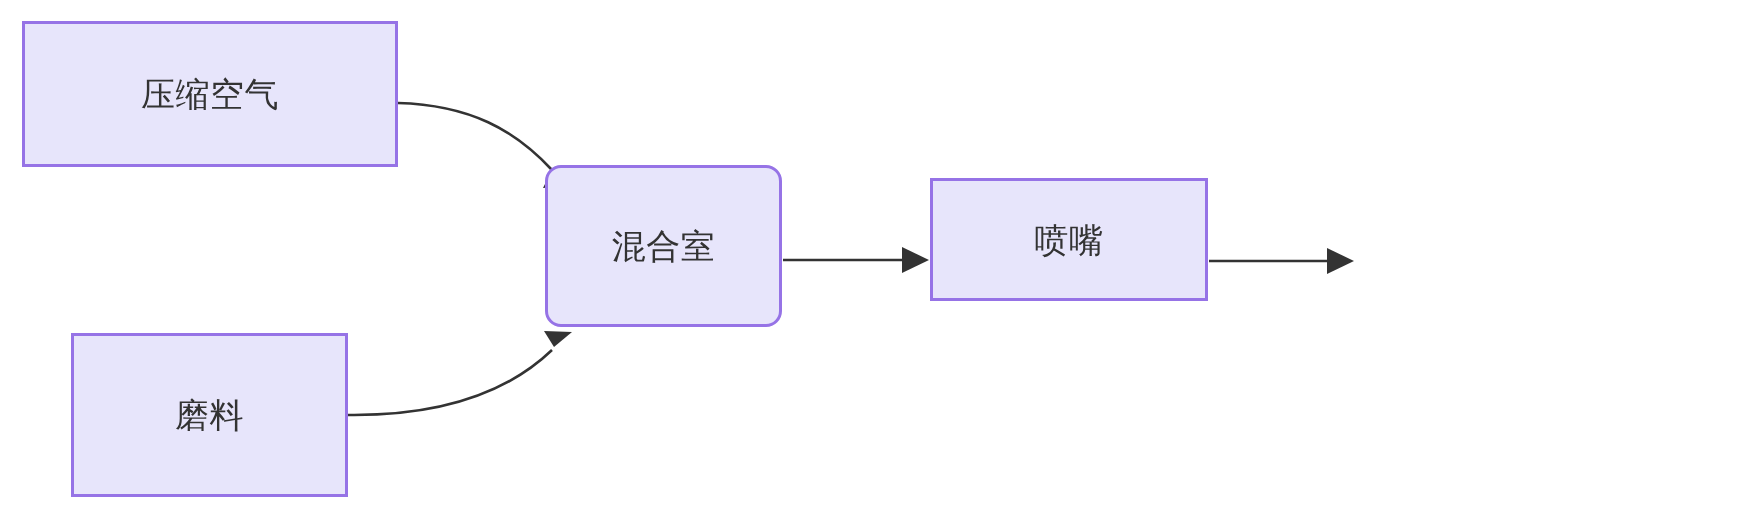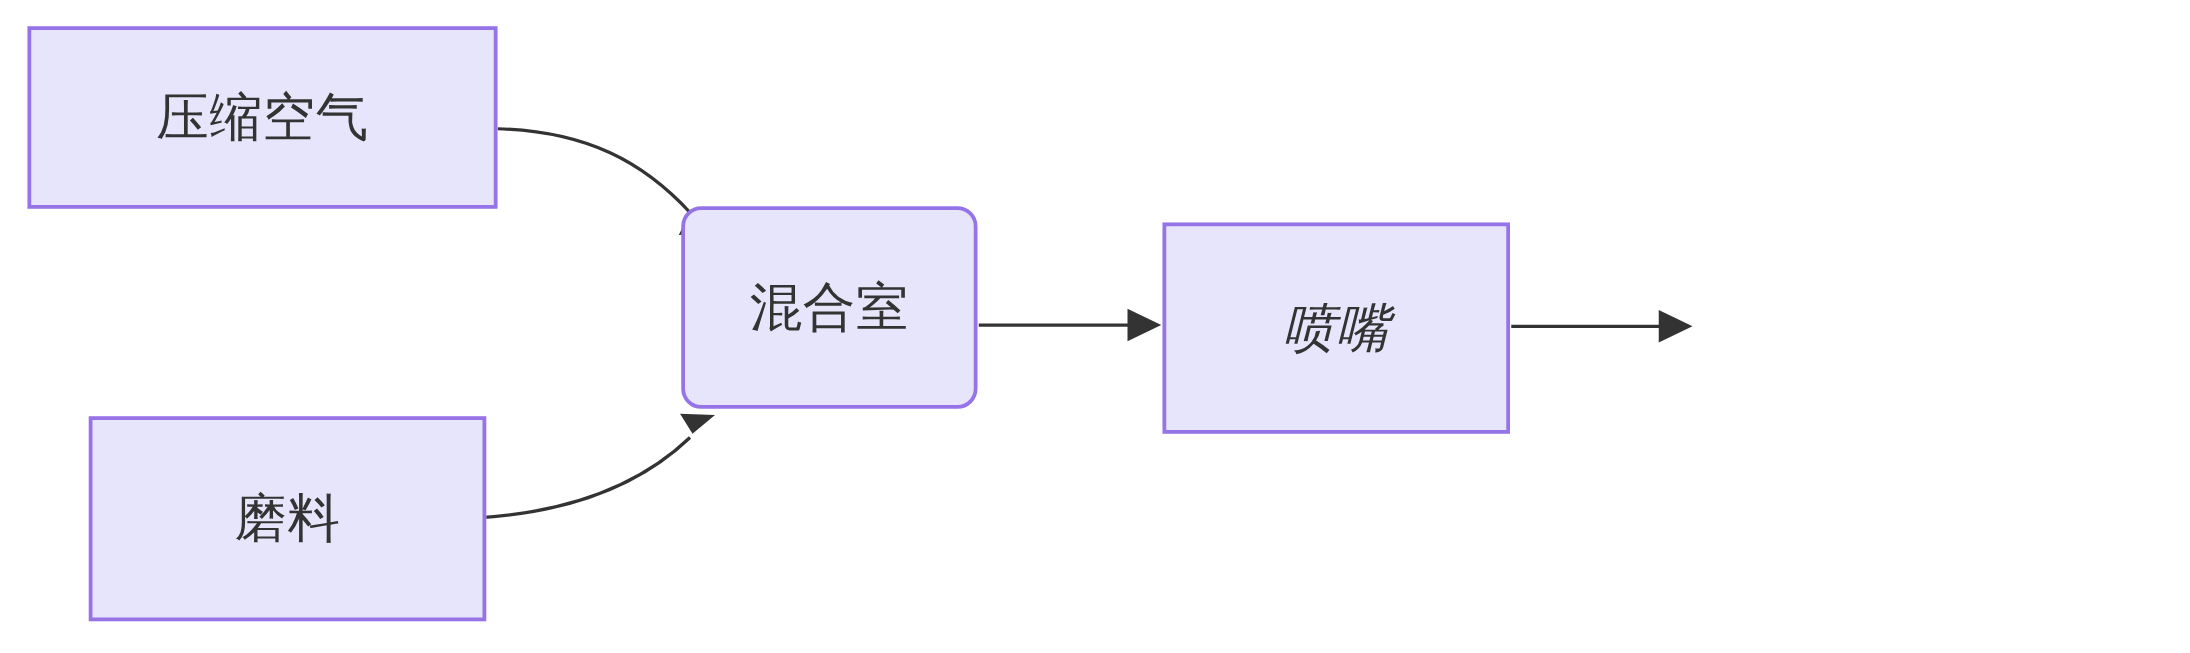--- a/index.html
+++ b/index.html
@@ -19,21 +19,21 @@
     position: absolute;
     box-sizing: border-box;
     background: #e7e5fb;
     border: 3px solid #9673e6;
     display: flex;
     align-items: center;
     justify-content: center;
   }
   .node-label {
     color: #333333;
-    font-size: 42px;
+    font-size: 34px;
     line-height: 1;
     letter-spacing: 0.5px;
     white-space: nowrap;
     font-family: "DejaVu Sans", "Liberation Sans", sans-serif;
   }
   .node-rounded {
     border-radius: 16px;
   }
   #edges {
     position: absolute;
@@ -74,26 +74,26 @@
     <g>
       <path class="edge-path" d="M 1209 261 L 1328 261"></path>
       <polygon class="edge-head" points="1354,261 1327,248 1327,274"></polygon>
     </g>
   </svg>
 
   <div class="node" id="node-compressed-air" style="left: 22px; top: 21px; width: 376px; height: 146px;">
     <span class="node-label">压缩空气</span>
   </div>
 
-  <div class="node" id="node-abrasive" style="left: 71px; top: 333px; width: 318px; height: 164px;">
+  <div class="node" id="node-abrasive" style="left: 71px; top: 333px; width: 277px; height: 164px;">
     <span class="node-label">磨料</span>
   </div>
 
   <div class="node node-rounded" id="node-mixing-chamber" style="left: 545px; top: 165px; width: 237px; height: 162px;">
     <span class="node-label">混合室</span>
   </div>
 
-  <div class="node" id="node-nozzle" style="left: 930px; top: 178px; width: 278px; height: 169px; font-style: italic;">
+  <div class="node" id="node-nozzle" style="left: 930px; top: 178px; width: 278px; height: 123px;">
     <span class="node-label">喷嘴</span>
   </div>
 
 
 </div>
 
 </body></html>

